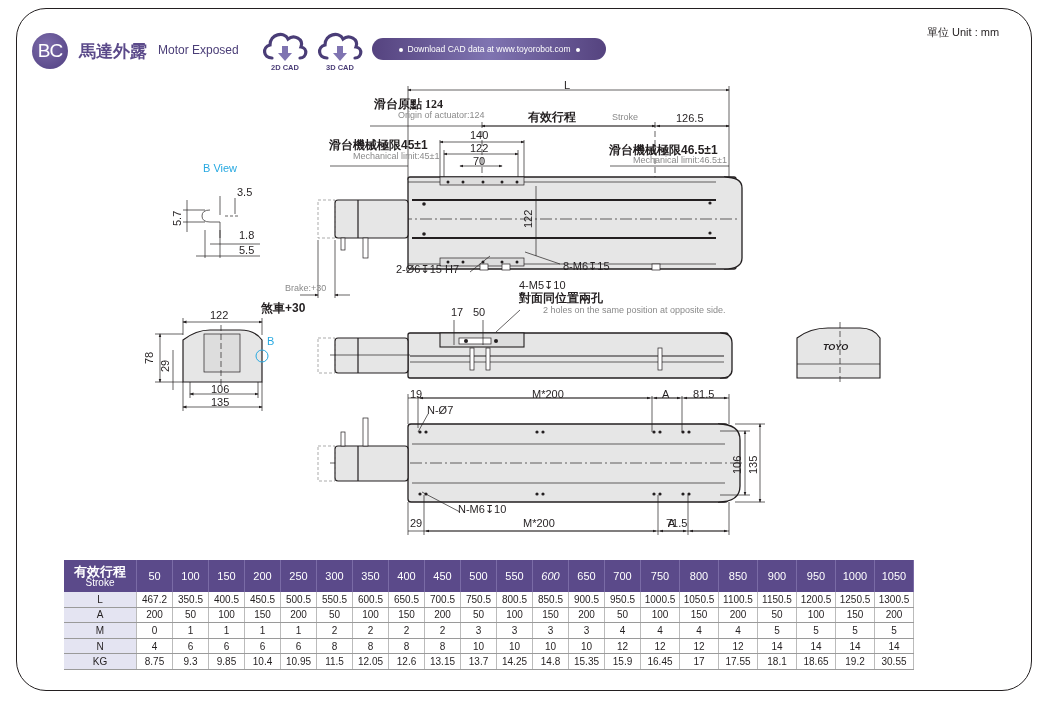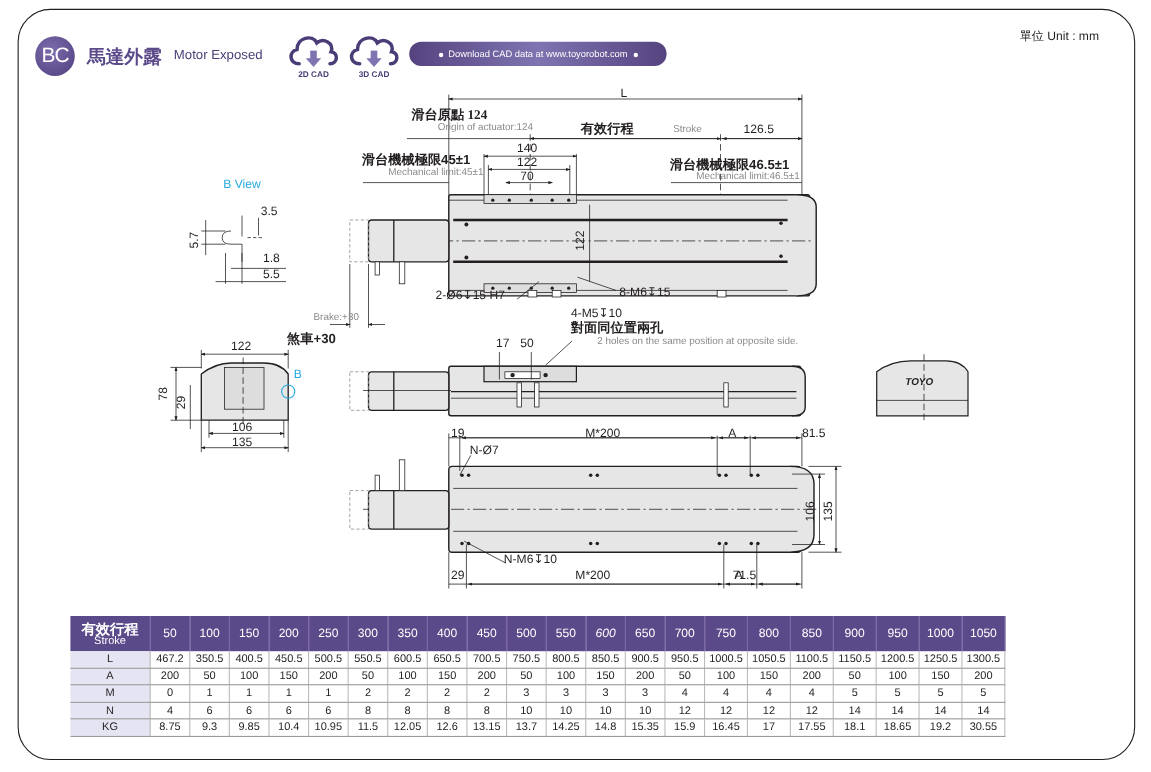--- a/index.html
+++ b/index.html
@@ -273,21 +273,21 @@
 <div class="lbl zh" style="left:519px;top:292px;">對面同位置兩孔</div>
 <div class="lbl sub" style="left:519px;top:306px;">2 holes on the same position at opposite side.</div>
 <div class="lbl" style="left:451px;top:307px;">17</div>
 <div class="lbl" style="left:473px;top:307px;">50</div>
 
 <div class="lbl" style="left:823px;top:343px;font-size:9px;font-weight:bold;font-style:italic;color:#231f20;">TOYO</div>
 
 <div class="lbl" style="left:410px;top:389px;">19</div>
 <div class="lbl" style="left:532px;top:389px;">M*200</div>
 <div class="lbl" style="left:662px;top:389px;">A</div>
-<div class="lbl" style="left:693px;top:389px;margin-left:36px;">81.5</div>
+<div class="lbl" style="left:693px;top:389px;">81.5</div>
 <div class="lbl" style="left:427px;top:405px;">N-Ø7</div>
 <div class="lbl" style="left:458px;top:504px;">N-M6↧10</div>
 <div class="lbl" style="left:410px;top:518px;">29</div>
 <div class="lbl" style="left:523px;top:518px;">M*200</div>
 <div class="lbl" style="left:668px;top:518px;">A</div>
 <div class="lbl" style="left:666px;top:518px;">71.5</div>
 <div class="lbl v" style="left:732px;top:474px;">106</div>
 <div class="lbl v" style="left:748px;top:474px;">135</div>
 
 <table class="spec">

